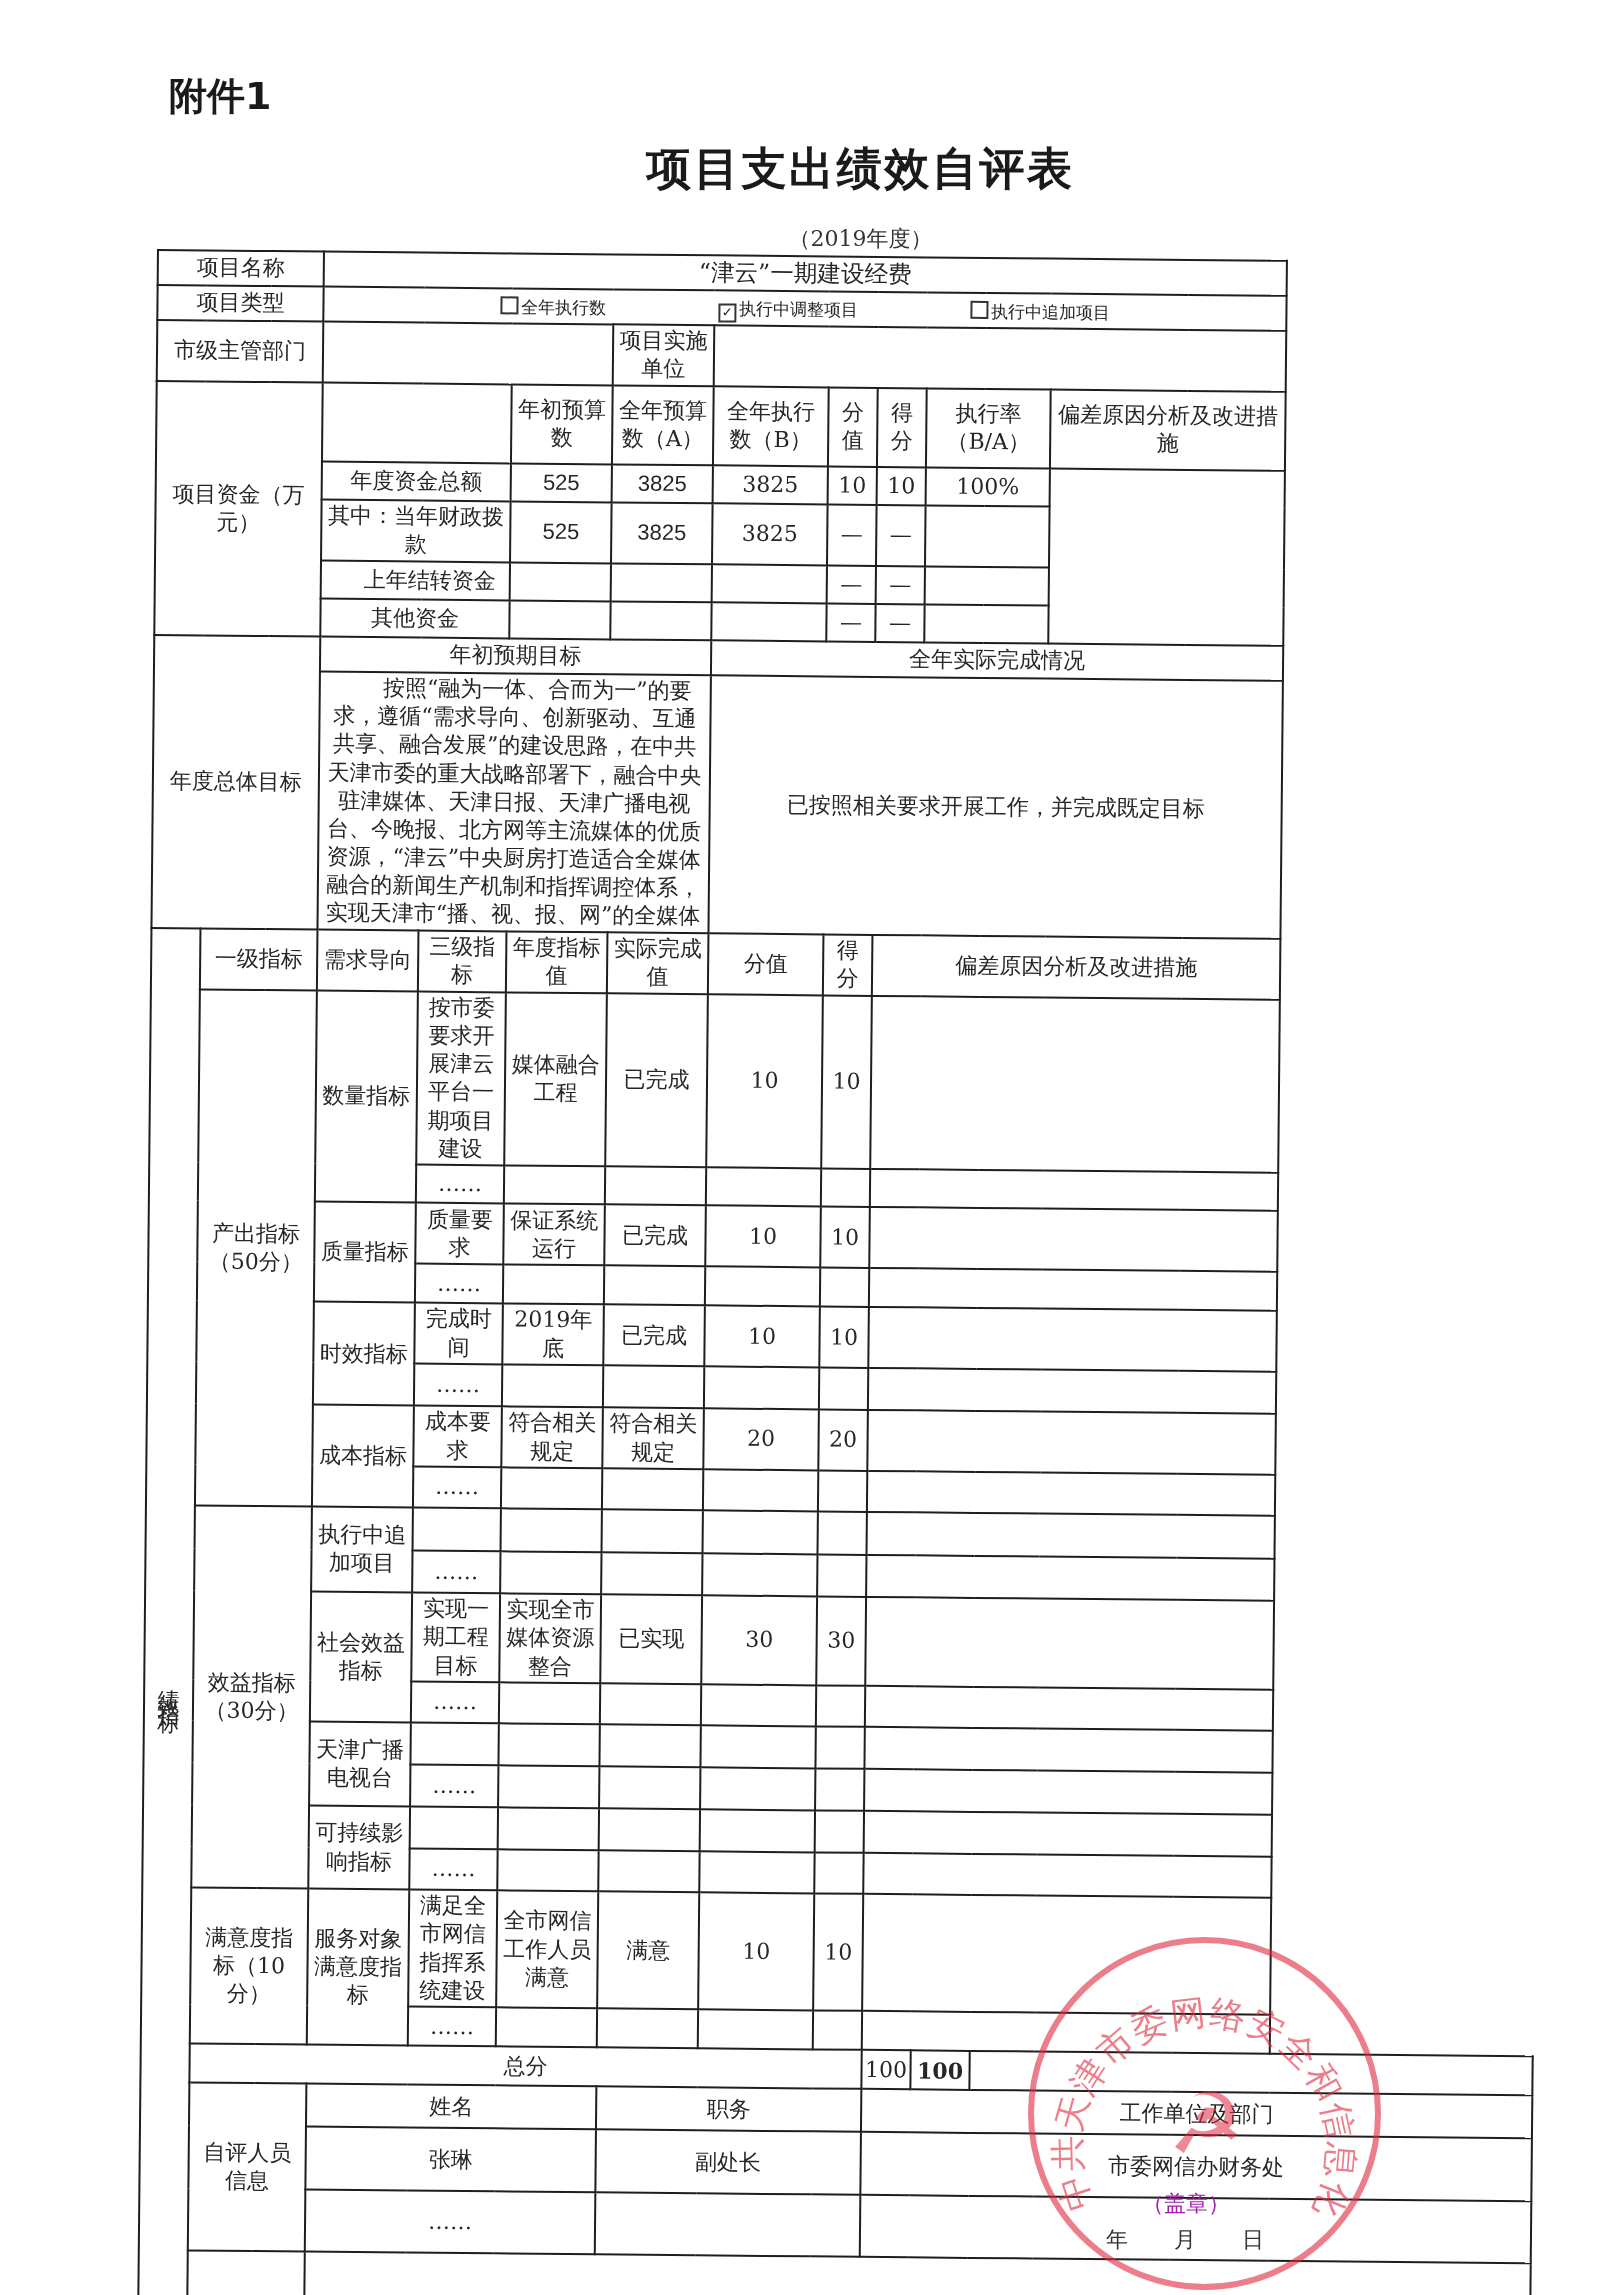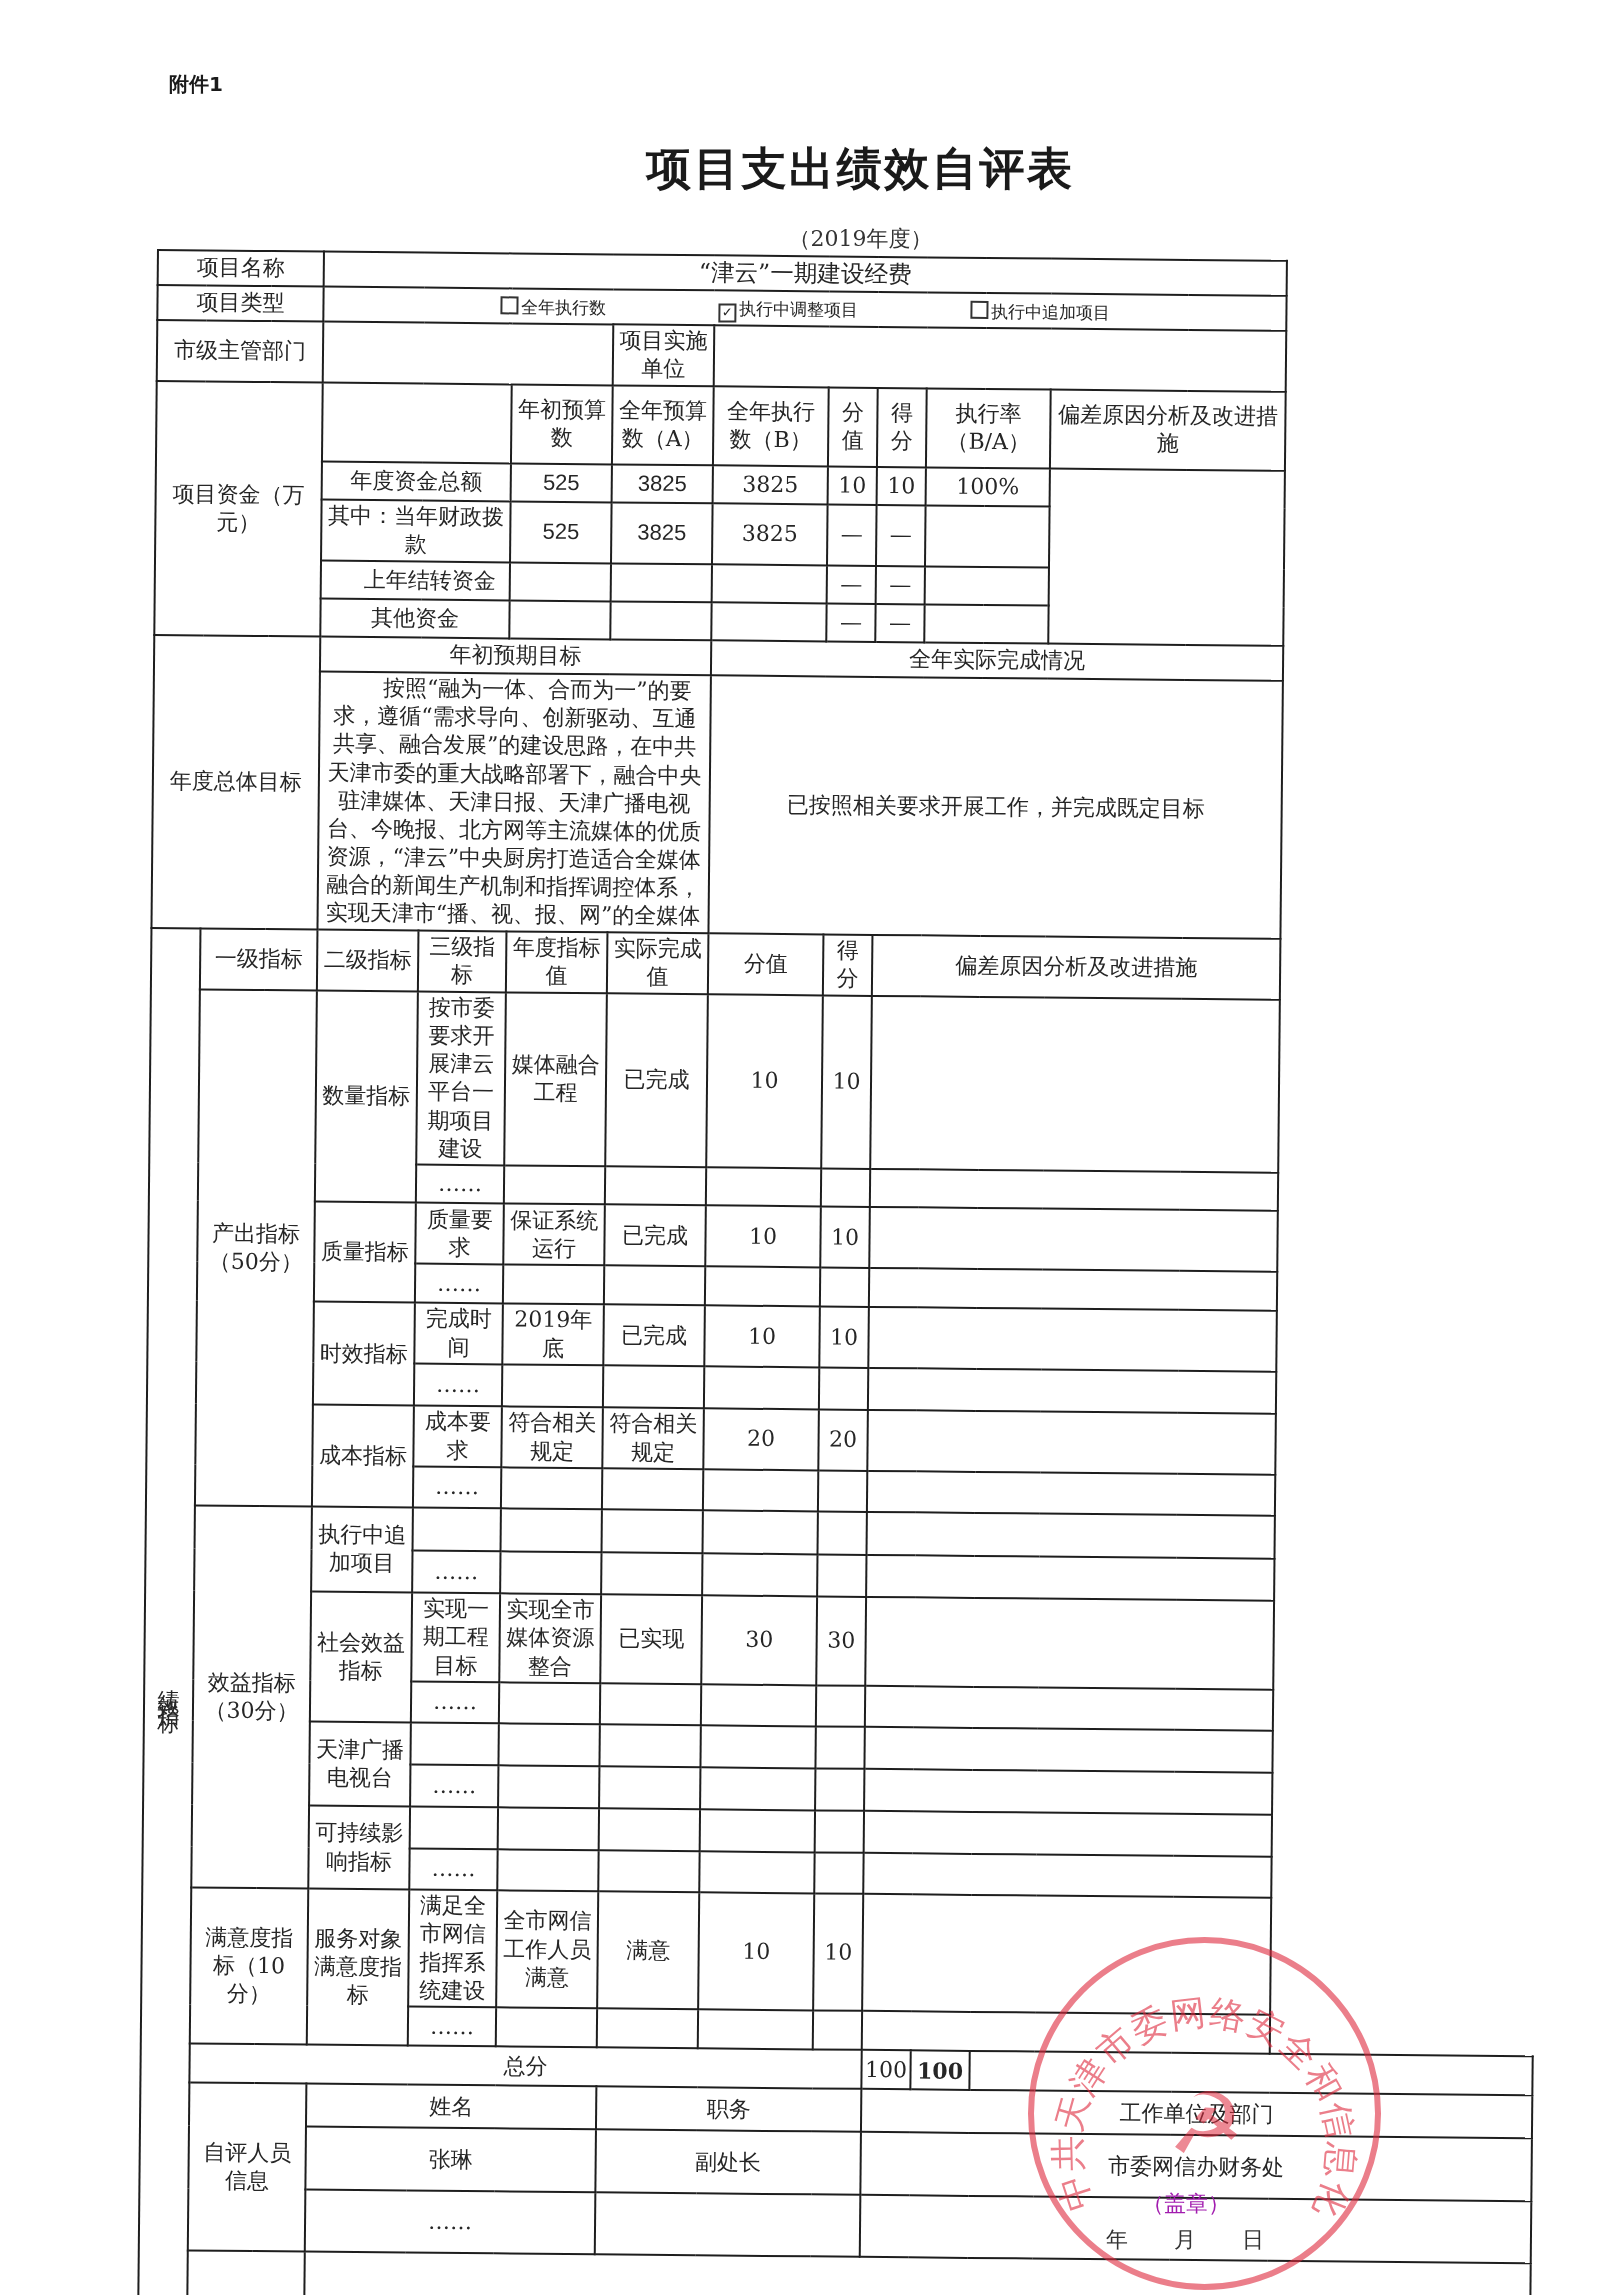--- a/index.html
+++ b/index.html
@@ -1,19 +1,19 @@
 <!DOCTYPE html>
 <html style="font-size:10.5px"><head>
 <meta charset="utf-8">
 <style>
   html, body { margin:0; padding:0; background:#fff; }
   body { width:1624px; height:2295px; position:relative; overflow:hidden;
          font-family:"DejaVu Serif", serif; color:#222; }
   .attach { position:absolute; left:169px; top:71px; font-family:"DejaVu Sans", sans-serif;
-            font-size:20px; font-weight:bold; color:#1a1a1a; }
+            font-size:38px; font-weight:bold; color:#1a1a1a; }
   .title { position:absolute; left:0; width:1721px; top:139px; text-align:center;
            font-family:"DejaVu Sans", sans-serif; font-size:45px; font-weight:bold; letter-spacing:2.6px; color:#1a1a1a; }
   .year { position:absolute; left:0; width:1721px; top:224px; text-align:center; font-size:22px; color:#333; }
   table.form { position:absolute; left:157px; top:249px; border-collapse:collapse; table-layout:fixed; width:1394px;
                transform:rotate(0.55deg); transform-origin:0 0; }
   table.form td { border:2px solid #1e1e1e; text-align:center; vertical-align:middle; font-size:22px; line-height:1.28;
                   padding:1.3px 2.6px; color:#262626; overflow:hidden; }
   td.num { text-align:right; padding-right:6.5px; font-family:Liberation Sans, sans-serif; }
   td.left { text-align:left; }
   .para { text-align:justify; font-size:23px; line-height:30px; padding:2.6px 5.2px; text-indent:2em; }
@@ -139,21 +139,21 @@
   <tr style="height:203px">
     <td colspan="4" class="para">按照“融为一体、合而为一”的要求，遵循“需求导向、创新驱动、互通共享、融合发展”的建设思路，在中共天津市委的重大战略部署下，融合中央驻津媒体、天津日报、天津广播电视台、今晚报、北方网等主流媒体的优质资源，“津云”中央厨房打造适合全媒体融合的新闻生产机制和指挥调控体系，实现天津市“播、视、报、网”的全媒体</td>
     <td colspan="7">已按照相关要求开展工作，并完成既定目标</td>
   </tr>
 
   <tr style="height:60px">
     <td rowspan="25">
           <div class="vert">绩效指标</div>
         </td>
     <td colspan="2">一级指标</td>
-    <td>二级指标</td>
+    <td>需求导向</td>
     <td>三级指标</td>
     <td>年度指标值</td>
     <td>实际完成值</td>
     <td>分值</td>
     <td>得分</td>
     <td colspan="5">偏差原因分析及改进措施</td>
   </tr>
 
   <tr style="height:84px">
     <td colspan="2" rowspan="8">产出指标（50分）</td>

